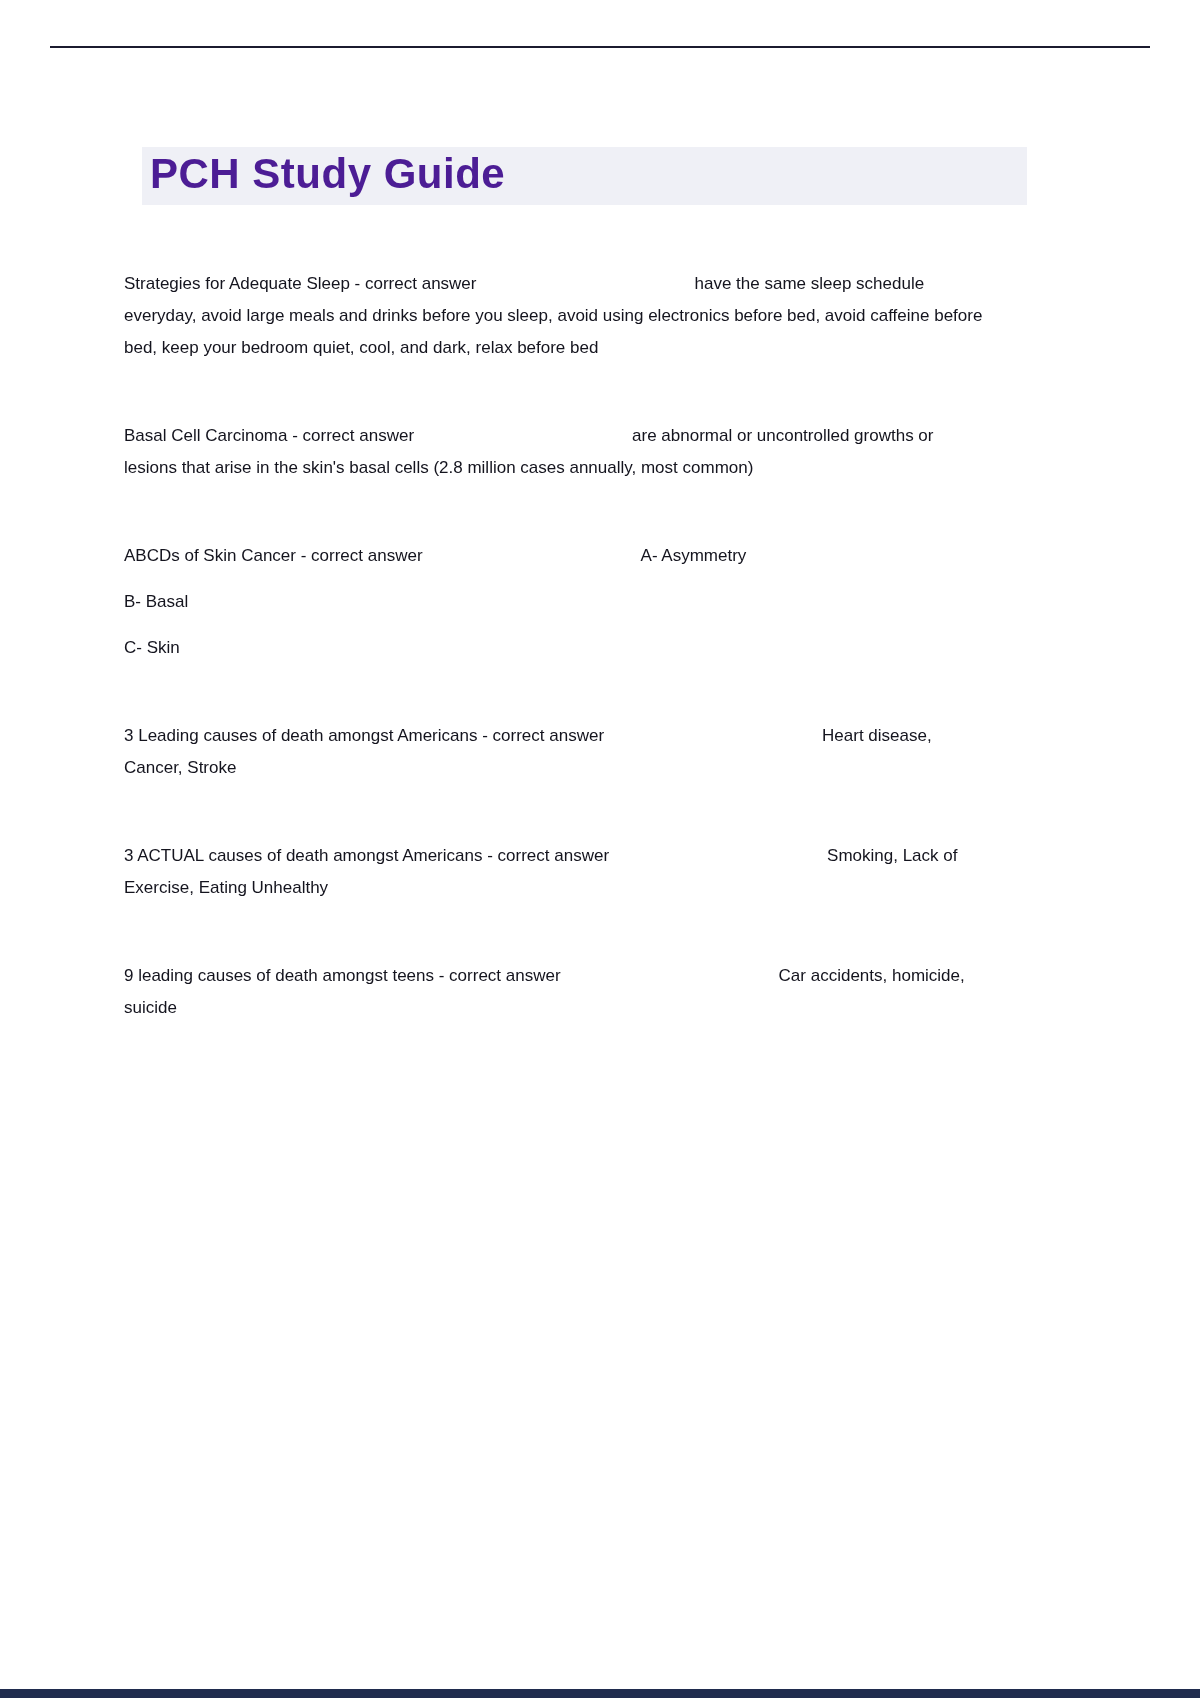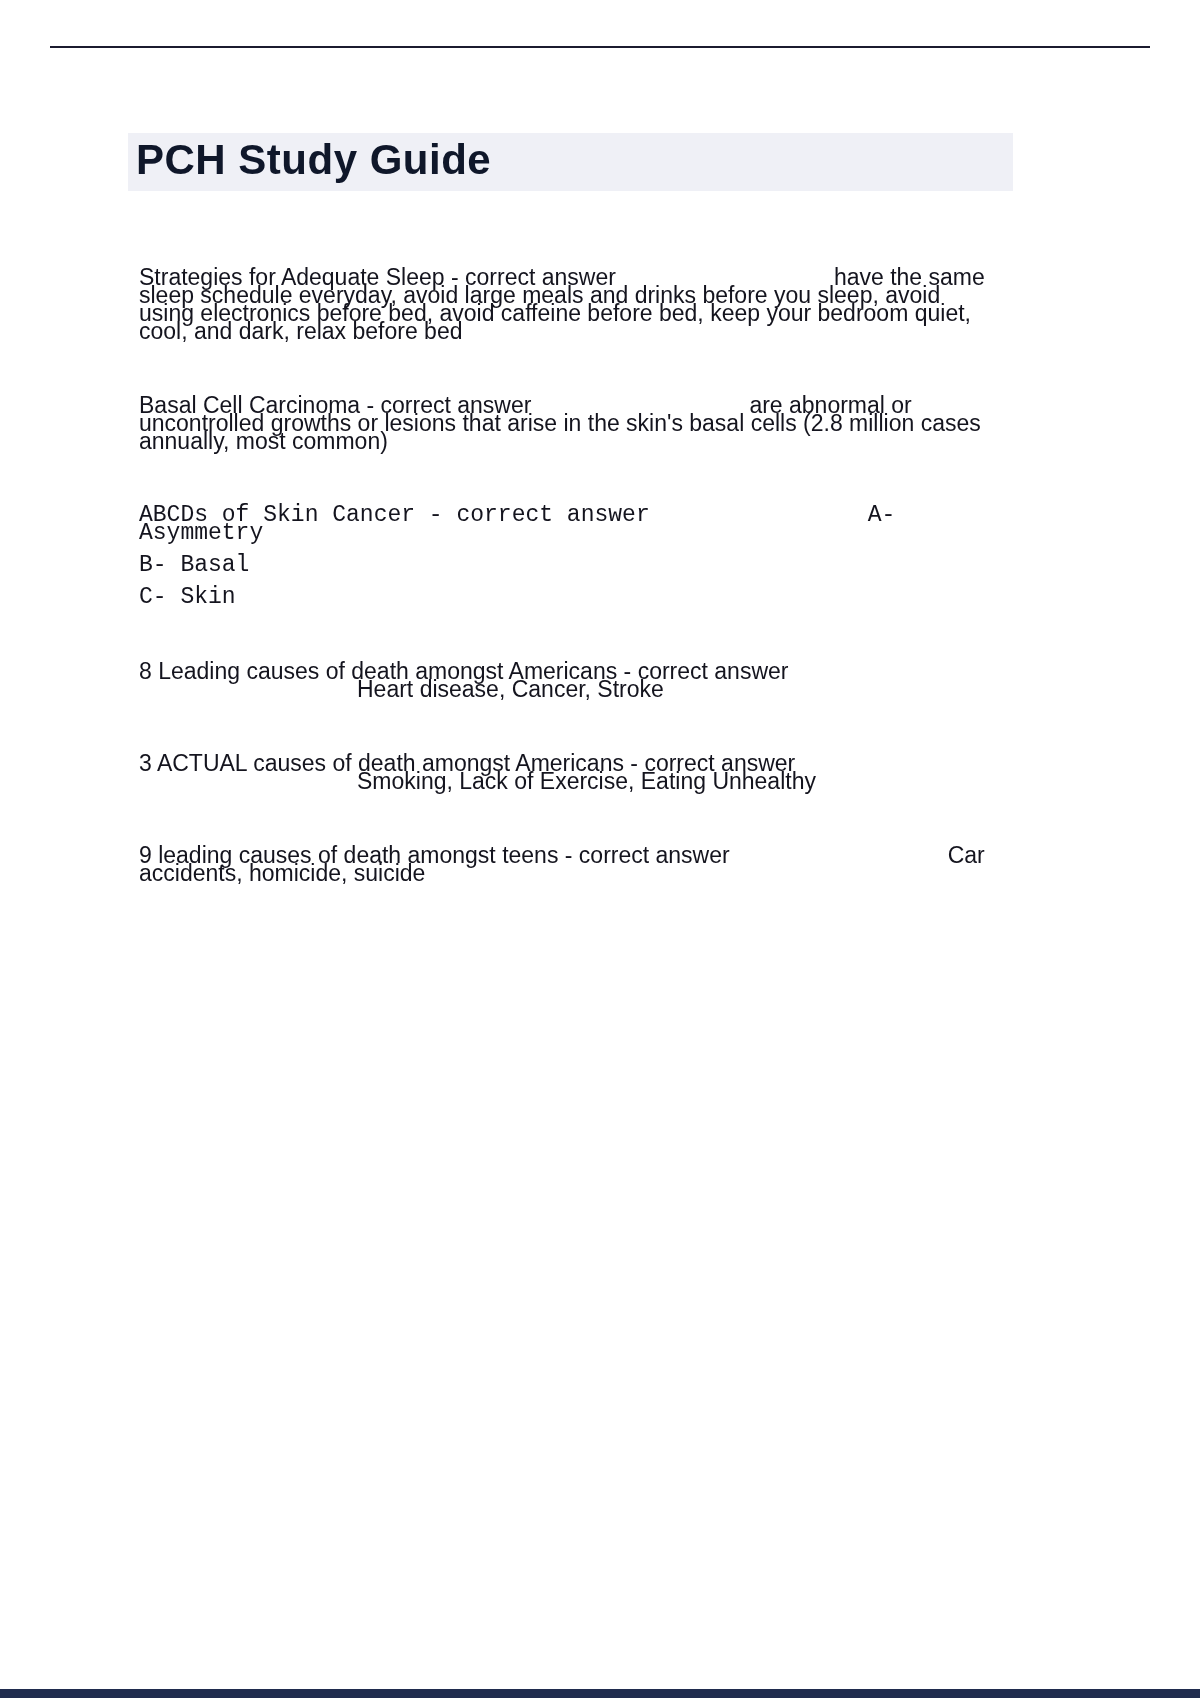--- a/index.html
+++ b/index.html
@@ -17,38 +17,38 @@
     top: 46px;
     left: 50px;
     width: 1100px;
     border-top: 2px solid #1b1b2f;
   }
   h1.title {
     position: absolute;
     top: 133px;
     left: 128px;
     width: 877px;
-    margin: 0;
+    margin: 14px;
     padding: 3px 0 7px 8px;
     background: #eff0f6;
     font-size: 42px;
     font-weight: bold;
     letter-spacing: 0.5px;
-    color: #0f172a;
+    color: #4c1d95;
   }
   .content {
     position: absolute;
     top: 268px;
-    left: 139px;
+    left: 124px;
     width: 862px;
-    font-size: 23px;
-    line-height: 18px;
+    font-size: 17px;
+    line-height: 32px;
   }
   .qa { margin: 0 0 56px 0; }
-  .qa p { margin: 0; font-family: Liberation Mono, monospace; }
+  .qa p { margin: 0; }
   .gap { display: inline-block; width: 218px; height: 1px; }
   .sub { margin: 14px 0 0 0 !important; }
   .footer-bar {
     position: absolute;
     left: 0;
     bottom: 2px;
     width: 100%;
     height: 9px;
     background: #202c4e;
   }
@@ -68,21 +68,21 @@
 
     <p class="qa"><span>Basal Cell Carcinoma</span><span> - correct answer</span><span class="gap"></span><span>are abnormal or uncontrolled growths or lesions that arise in the skin's basal cells (2.8 million cases annually, most common)</span></p>
 
 
     <div class="qa">
       <p><span>ABCDs of Skin Cancer</span><span> - correct answer</span><span class="gap"></span><span>A- Asymmetry</span></p>
       <p class="sub">B- Basal</p>
       <p class="sub">C- Skin</p>
     </div>
 
-    <p class="qa"><span>8 Leading causes of death amongst Americans</span><span> - correct answer</span><span class="gap"></span><span>Heart disease, Cancer, Stroke</span></p>
+    <p class="qa"><span>3 Leading causes of death amongst Americans</span><span> - correct answer</span><span class="gap"></span><span>Heart disease, Cancer, Stroke</span></p>
 
     <p class="qa"><span>3 ACTUAL causes of death amongst Americans</span><span> - correct answer</span><span class="gap"></span><span>Smoking, Lack of Exercise, Eating Unhealthy</span></p>
 
     <p class="qa"><span>9 leading causes of death amongst teens</span><span> - correct answer</span><span class="gap"></span><span>Car accidents, homicide, suicide</span></p>
 
 
   </div>
 
   <div class="footer-bar"></div>
 

